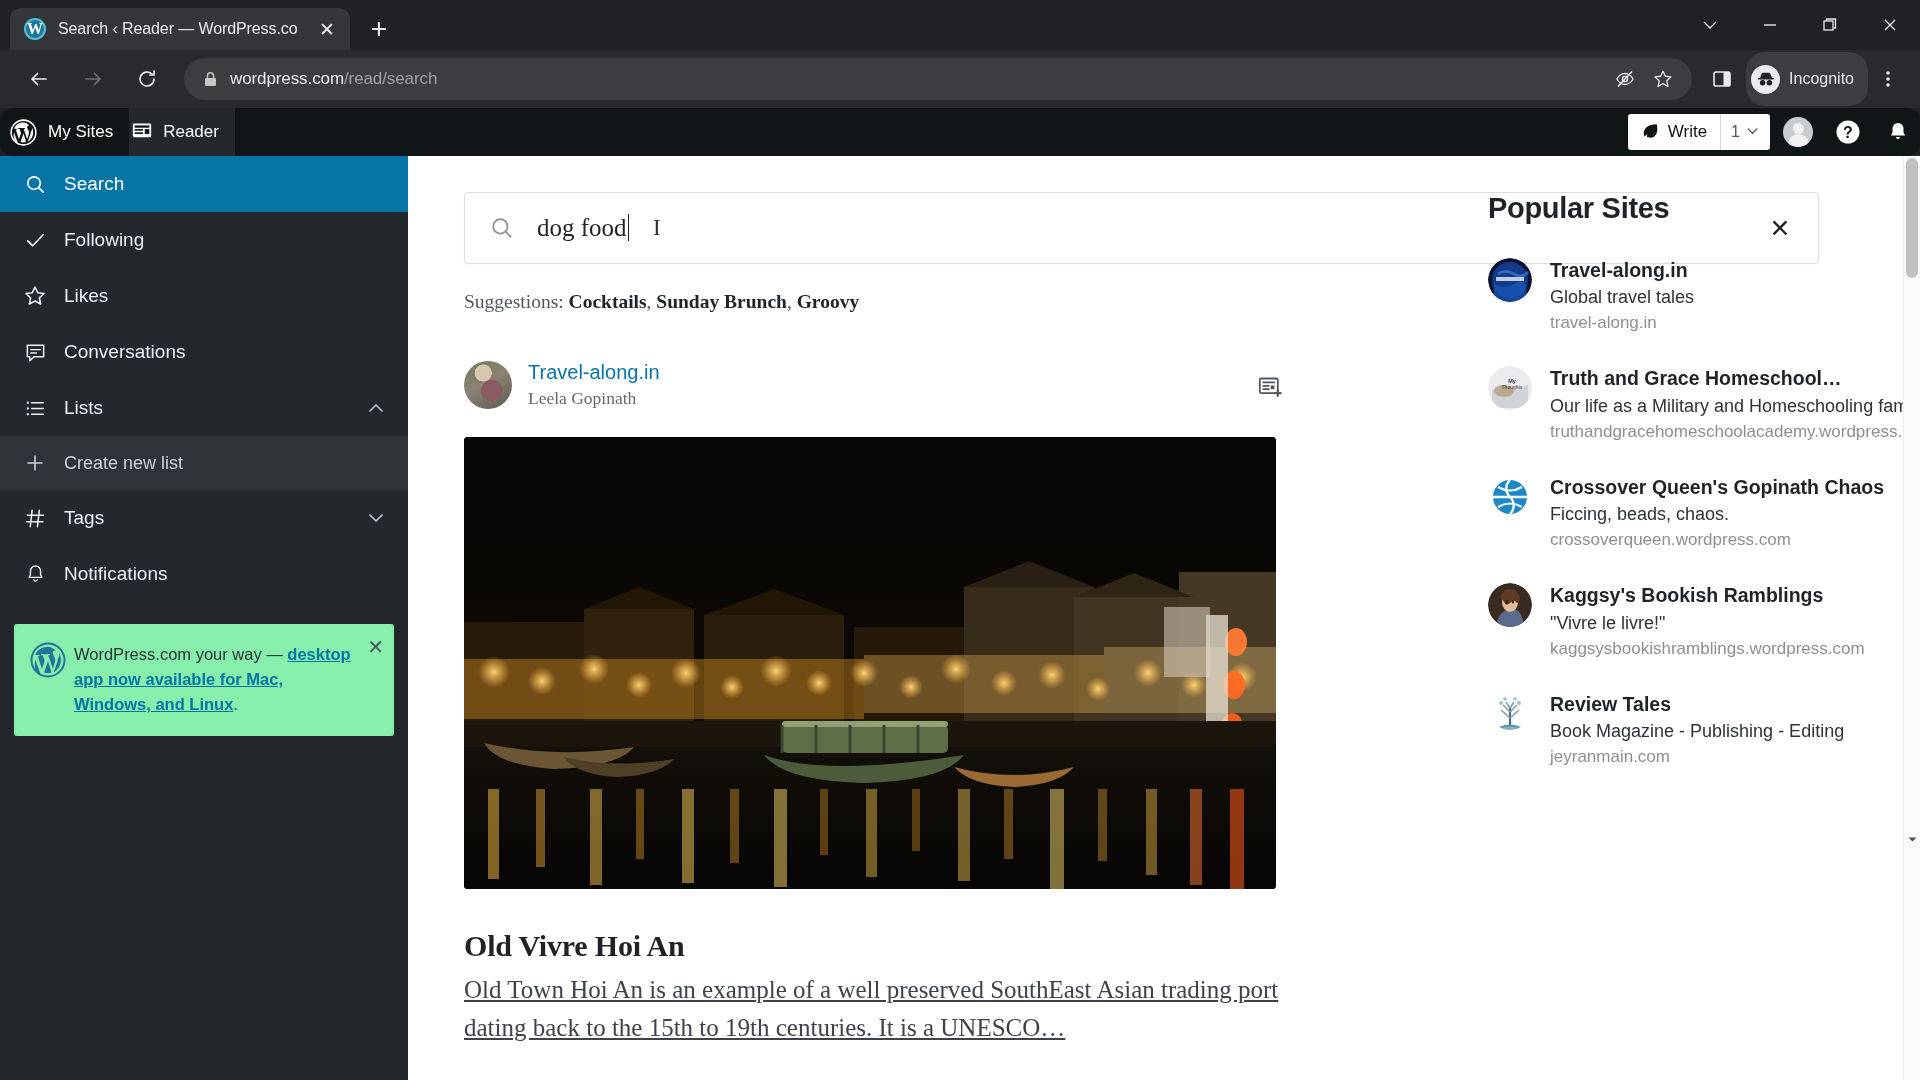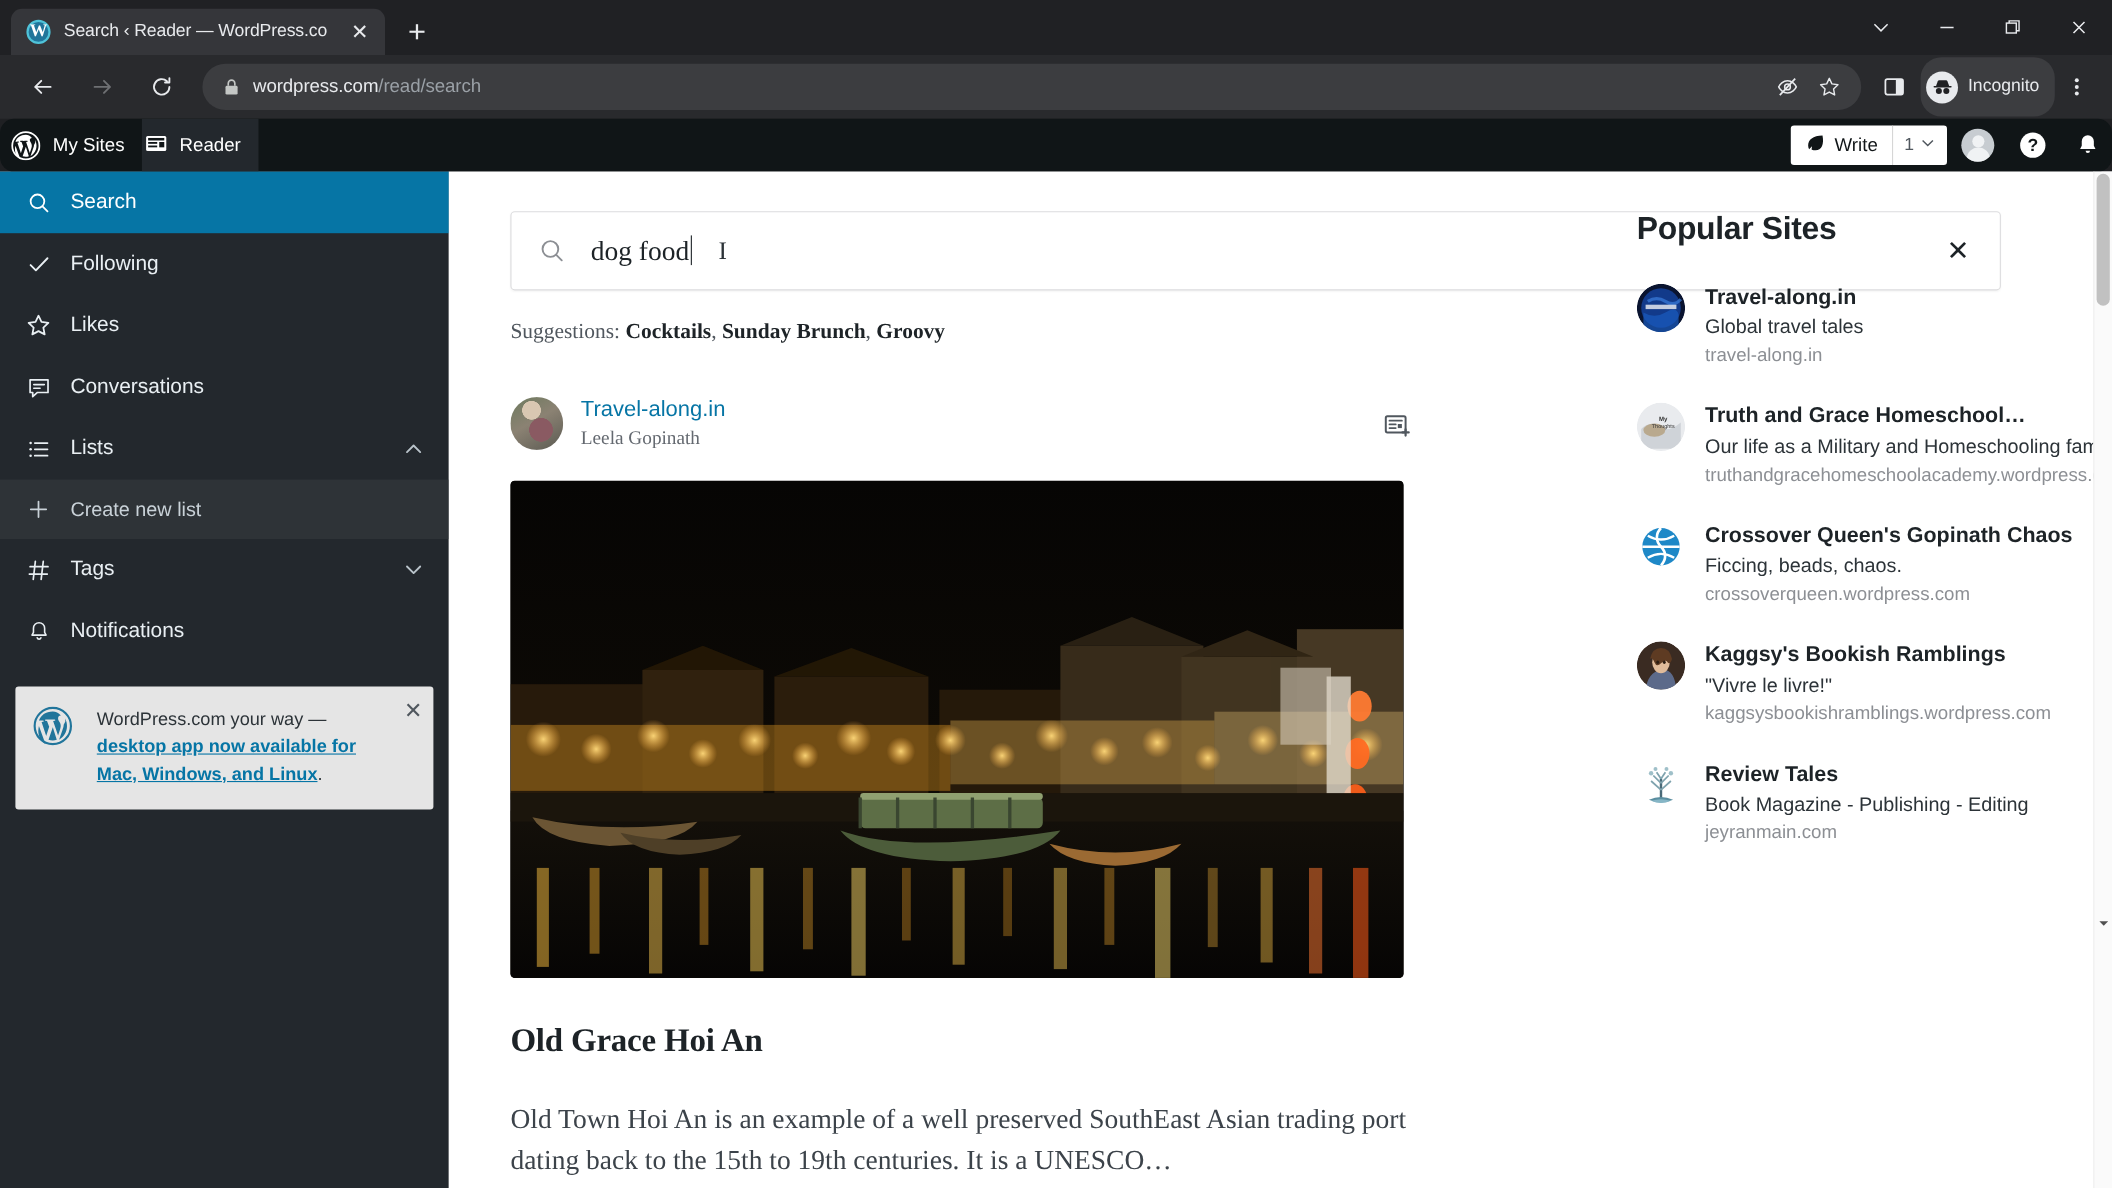--- a/index.html
+++ b/index.html
@@ -151,22 +151,22 @@
     border-left: 20px solid #0675a5;
   }
   .side-item .chev { margin-left: auto; color: #b9c3ca; display: flex; }
   .side-sub {
     height: 54px; background: #2e3337; display: flex; align-items: center;
     gap: 16px; padding: 0 22px; color: #c9d2d8; font-size: 18px; cursor: pointer;
   }
   .side-sub .ico { width: 26px; display: flex; justify-content: center; flex: none; }
 
   .promo {
-    margin: 22px 14px 0 14px; background: #e5e5e5; border-radius: 3px;
-    padding: 18px 16px 20px 16px; display: flex; gap: 22px; position: relative;
+    margin: 22px 14px 0 14px; background: #86efac; border-radius: 3px;
+    padding: 18px 16px 20px 16px; display: flex; gap: 8px; position: relative;
   }
   .promo-logo { width: 36px; height: 36px; flex: none; }
   .promo-text { font-size: 16.5px; color: #2c3338; line-height: 1.5; padding-right: 18px; }
   .promo-text a { color: #0675a5; font-weight: bold; text-decoration: underline; }
   .promo-close {
     position: absolute; right: 10px; top: 13px; color: #50575e;
     font-size: 20px; cursor: pointer; line-height: 1;
   }
 
   
@@ -223,22 +223,22 @@
   }
   .post-img {
     margin-top: 28px; width: 812px; height: 452px; border-radius: 4px;
     overflow: hidden; position: relative; background: #080604;
   }
   .post-title {
     margin-top: 40px; font-size: 30px; font-weight: bold; color: #1d2327;
     font-family: "Liberation Serif", serif; letter-spacing: -0.2px;
   }
   .post-excerpt {
-    margin-top: 36px; font-size: 25px; line-height: 1.5; color: #3c434a;
-    font-family: "Liberation Serif", serif; width: 815px;
+    margin-top: 8px; font-size: 25px; line-height: 1.5; color: #3c434a;
+    font-family: "Liberation Serif", serif; width: 815px; text-decoration: underline;
   }
 
   
   .popular { padding: 36px 0 0 20px; width: 500px; flex: none; }
   .popular-title {
     font-size: 29px; font-weight: bold; color: #1d2327;
     font-family: "Liberation Sans", sans-serif; letter-spacing: -0.3px;
   }
   .psite { display: flex; gap: 18px; margin-top: 33px; cursor: pointer; }
   .psite-avatar { width: 44px; height: 44px; border-radius: 50%; flex: none; overflow: hidden; }
@@ -672,21 +672,21 @@
                   <rect x="540" y="352" width="9" height="70" fill="#cf9129" opacity="0.5"></rect>
                   <rect x="586" y="352" width="14" height="100" fill="#f7d86e" opacity="0.6"></rect>
                   <rect x="634" y="352" width="9" height="72" fill="#d09a33" opacity="0.5"></rect>
                   <rect x="682" y="352" width="11" height="86" fill="#e8b444" opacity="0.55"></rect>
                   <rect x="726" y="352" width="12" height="96" fill="#ff7a33" opacity="0.6"></rect>
                   <rect x="766" y="352" width="14" height="100" fill="#ff5e1a" opacity="0.65"></rect>
                 </g>
               </svg>
             </div>
 
-            <div class="post-title">Old Grace Hoi An</div>
+            <div class="post-title">Old Vivre Hoi An</div>
             <div class="post-excerpt">Old Town Hoi An is an example of a well preserved SouthEast Asian trading port dating back to the 15th to 19th centuries. It is a UNESCO…</div>
           </div>
         </div>
 
         <div class="popular">
           <div class="popular-title">Popular Sites</div>
 
           <div class="psite">
             <div class="psite-avatar">
               <svg width="44" height="44" viewBox="0 0 44 44">

